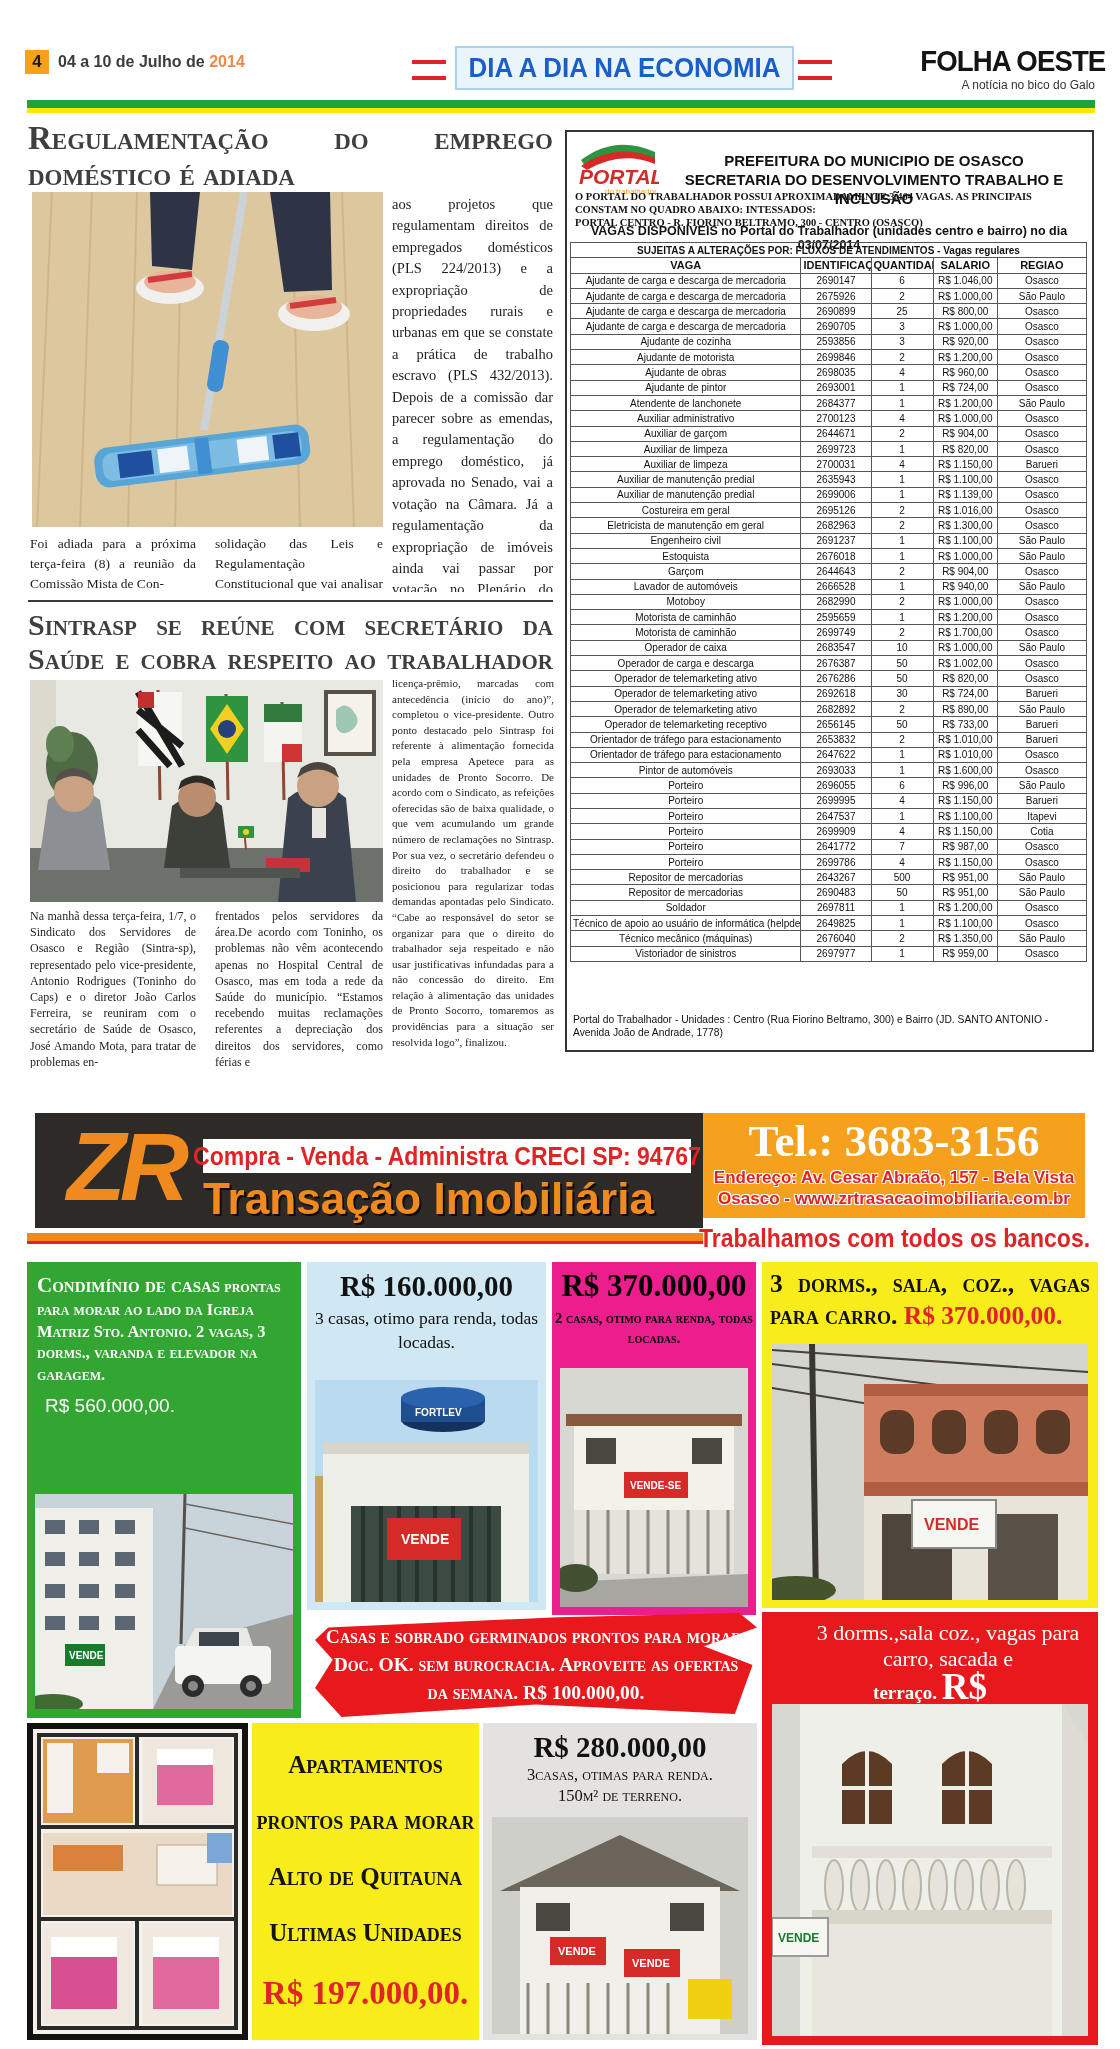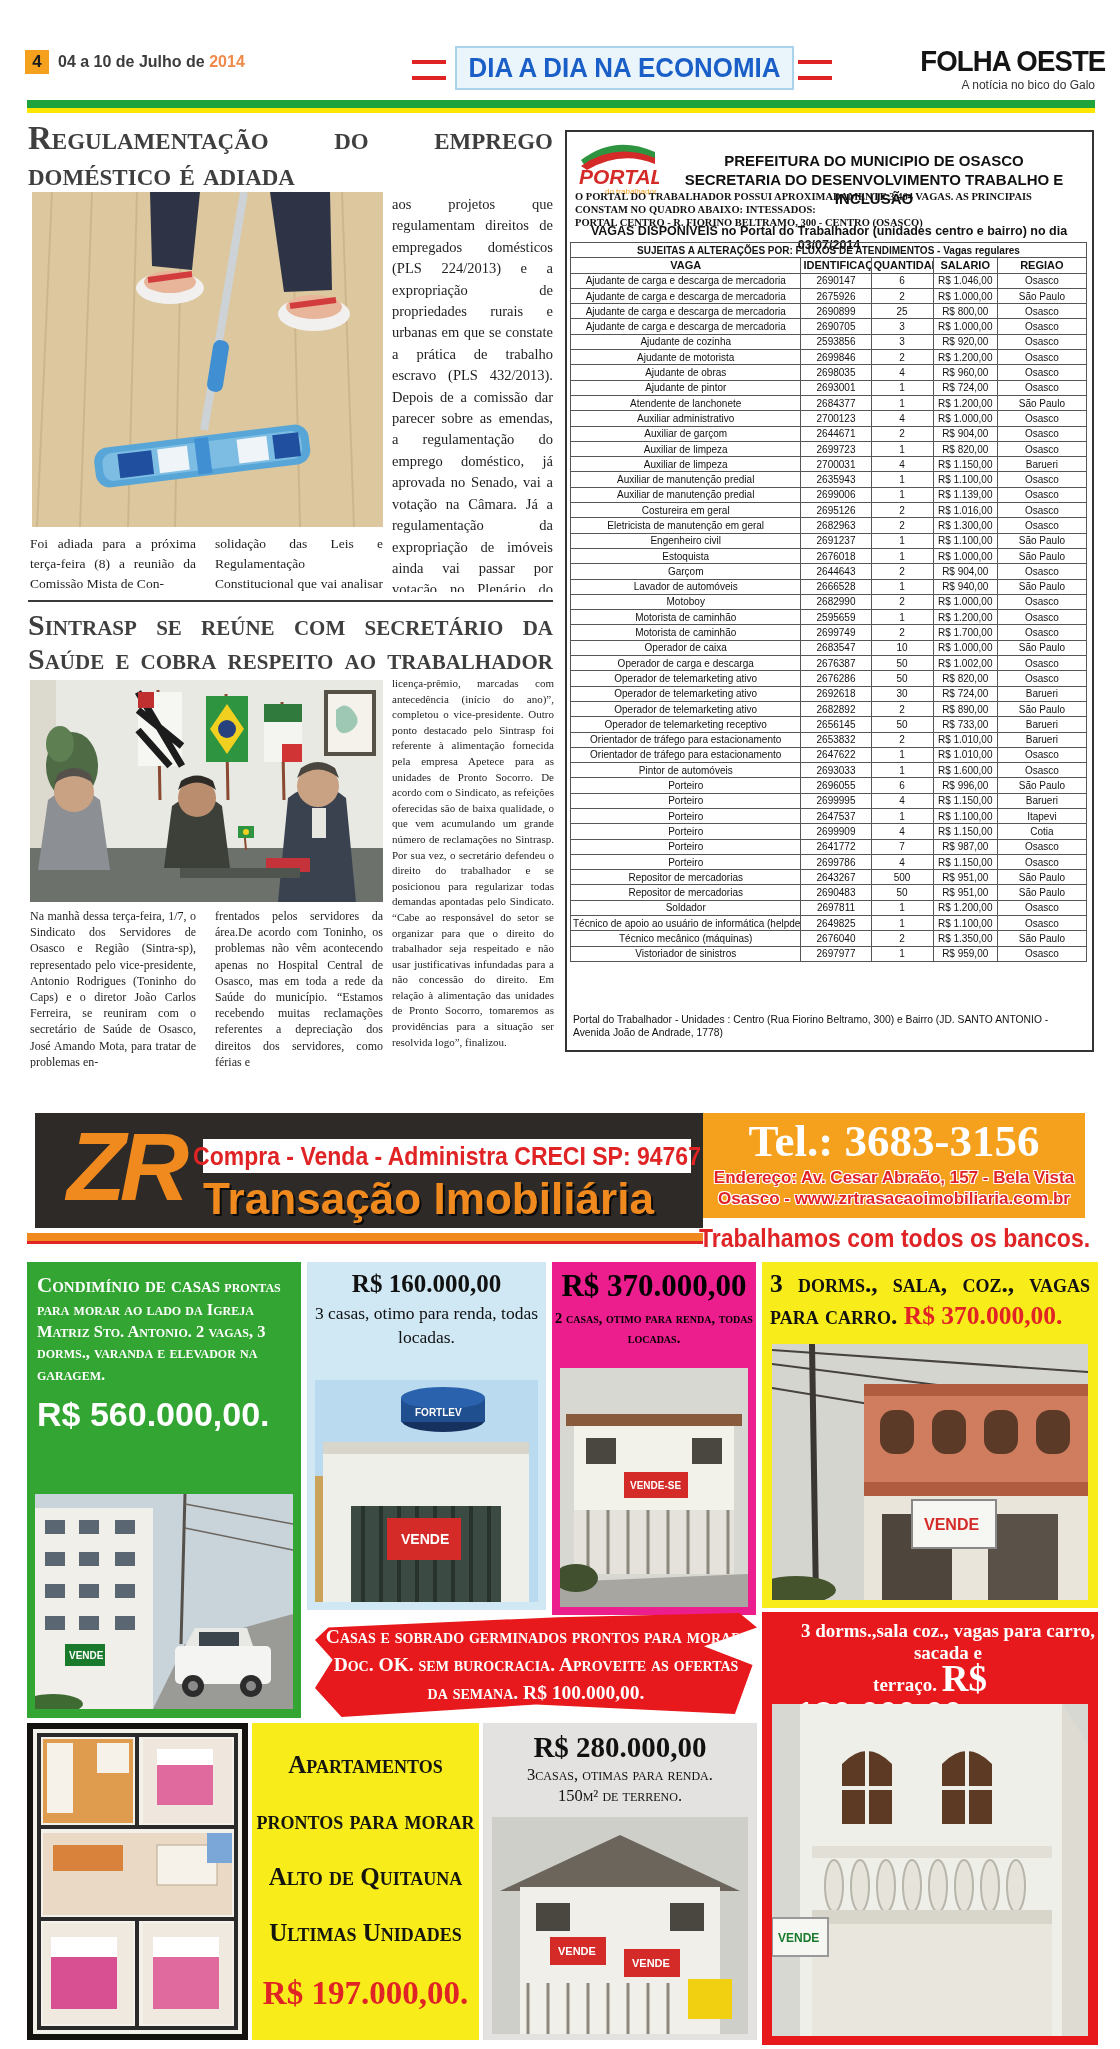--- a/index.html
+++ b/index.html
@@ -79,43 +79,43 @@
   .zr-stripe-r{left:27px;top:1241px;width:676px;height:3px;background:#e02325;}
   .zr-banks{left:705px;top:1218px;width:380px;height:40px;background:#fff;display:flex;
             align-items:center;justify-content:center;}
   .zr-banks span{color:#e02325;font-weight:bold;font-size:25px;transform:scaleX(.92);white-space:nowrap;}
   
   .ad{overflow:hidden;}
   .ad-green{left:27px;top:1262px;width:274px;height:456px;background:#33a532;color:#fff;}
   .ad-green .txt{margin:10px 10px 0 10px;font-family:"Liberation Serif",serif;font-variant:small-caps;
                  font-weight:bold;font-size:16.5px;line-height:1.3;}
   .ad-green .lead{font-size:21px;}
-  .ad-green .price{margin:10px 10px 0 10px;font-weight:bold;font-size:34px;}
+  .ad-green .price{margin:10px 10px 0 18px;font-weight:normal;font-size:19px;}
   .gphoto{position:absolute;left:8px;top:232px;width:258px;height:215px;}
   .ad-blue{left:307px;top:1262px;width:239px;height:348px;background:#cfe8f4;color:#111;text-align:center;}
-  .ad-blue .price{font-family:"Liberation Serif",serif;font-weight:bold;font-size:25px;margin-top:8px;}
+  .ad-blue .price{font-family:"Liberation Serif",serif;font-weight:bold;font-size:29px;margin-top:8px;}
   .ad-blue .txt{font-family:"Liberation Serif",serif;font-size:17.5px;line-height:1.35;margin-top:4px;}
   .bphoto{position:absolute;left:8px;top:118px;width:223px;height:222px;}
   .ad-pink{left:552px;top:1262px;width:204px;height:353px;background:#ec1d8d;color:#000000;text-align:center;}
   .ad-pink .price{font-family:"Liberation Serif",serif;font-weight:bold;font-size:31px;margin-top:6px;}
   .ad-pink .txt{font-family:"Liberation Serif",serif;font-variant:small-caps;font-weight:bold;
                 font-size:14.5px;line-height:1.4;margin-top:4px;}
   .pphoto{position:absolute;left:8px;top:106px;width:188px;height:239px;}
   .ad-yellow{left:762px;top:1262px;width:336px;height:346px;background:#f8ec1a;color:#111;}
   .ad-yellow .txt{margin:6px 8px 0 8px;font-family:"Liberation Serif",serif;font-variant:small-caps;
                   font-weight:bold;font-size:25.5px;line-height:1.25;text-align:justify;}
   .ad-yellow .pr{color:#e02325;}
   .yphoto{position:absolute;left:10px;top:82px;width:316px;height:256px;}
   .banner{left:315px;top:1613px;width:442px;height:104px;background:#e8191c;
           clip-path:polygon(3% 14%,55% 4%,96% 0,100% 14%,88% 32%,99% 50%,95% 97%,50% 88%,6% 100%,0 72%,4% 45%,0 26%);
           display:flex;flex-direction:column;align-items:center;justify-content:center;}
   .banner div{color:#fff;font-family:"Liberation Serif",serif;font-variant:small-caps;font-weight:bold;
               font-size:19.5px;line-height:1.45;text-align:center;}
   .ad-redhouse{left:762px;top:1612px;width:336px;height:433px;background:#e8191c;color:#fff;text-align:center;}
-  .ad-redhouse .l1{font-family:"Liberation Serif",serif;font-weight:bold;font-size:19px;margin-top:8px;padding-left:36px;}
+  .ad-redhouse .l1{font-family:"Liberation Serif",serif;font-weight:normal;font-size:22px;margin-top:8px;padding-left:36px;}
   .ad-redhouse .l2{font-family:"Liberation Serif",serif;font-weight:bold;font-size:19px;line-height:30px;}
   .ad-redhouse .big{font-size:37px;}
   .rphoto{position:absolute;left:10px;top:92px;width:316px;height:332px;}
   .floorplan{left:27px;top:1723px;width:221px;height:317px;}
   .ad-apart{left:252px;top:1723px;width:227px;height:317px;background:#f8ec1a;color:#15150f;
             text-align:center;display:flex;flex-direction:column;justify-content:space-evenly;}
   .ad-apart div{font-family:"Liberation Serif",serif;font-variant:small-caps;font-weight:bold;font-size:25px;}
   .ad-apart .price{color:#e02325;font-size:33px;}
   .ad-gray{left:483px;top:1723px;width:274px;height:317px;background:#e3e2e0;color:#111;text-align:center;}
   .ad-gray .price{font-family:"Liberation Serif",serif;font-weight:bold;font-size:29px;margin-top:8px;}

